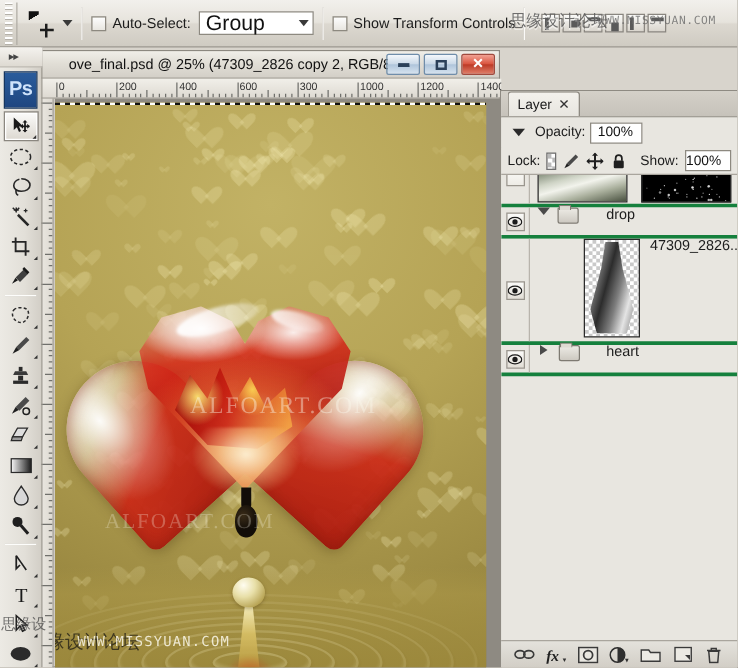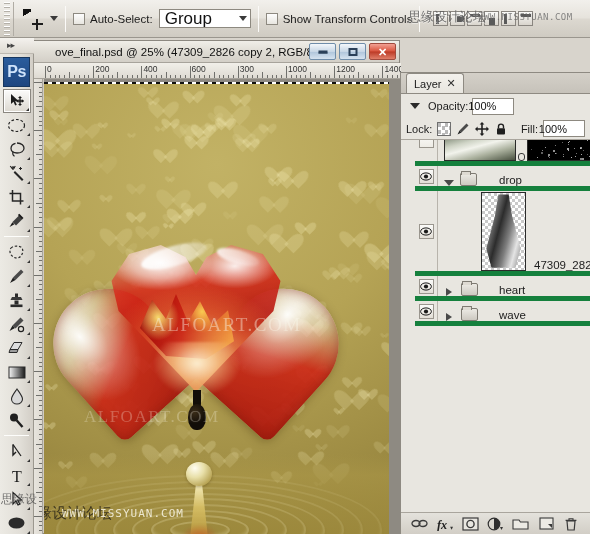--- a/index.html
+++ b/index.html
@@ -400,40 +400,39 @@
     width: 0; height: 0; margin: 0 4px;
     border-left: 5px solid transparent; border-right: 5px solid transparent;
     border-top: 6px solid #2a2a2a;
   }
   .lp-lbl { font-size: 11px; color: #1c1c1c; }
   .num-field {
     width: 42px; height: 17px;
     border: 1px solid #8d8980; background: #fff;
     font-size: 11px; color: #111;
     display: flex; align-items: center; justify-content: flex-end;
-    padding-right: 17px;
+    padding-right: 7px;
   }
   #lp-lock {
     height: 22px; display: flex; align-items: center;
     padding: 0 5px; gap: 5px;
     background: #e8e6e0;
     border-bottom: 1px solid #a9a59d;
   }
   .lockicon { width: 14px; height: 14px; position: relative; }
   .lk-trans {
     background: repeating-conic-gradient(#fff 0 25%, #b9b9b9 0 50%) 0 0/7px 7px;
     border: 1px solid #6f6f6f;
   }
   #lp-rows { flex: 1; overflow: hidden; position: relative; background: #e8e6e0; }
   .lrow {
-    display: flex; align-items: flex-end;
-    border-bottom: 5px solid #15803d;
+    display: flex; align-items: flex-start;
+    border-bottom: 3px solid #15803d;
     background: #e8e6e0;
     position: relative;
-    margin-left: 14px;
   }
   .lrow.selected { background: #3d96f0; }
   .lrow.selected .lname { color: #fff; }
   .eye-cell {
     width: 23px; flex: none;
     align-self: stretch;
     border-right: 1px solid #b8b4ac;
     display: flex; align-items: center; justify-content: center;
     background: transparent;
   }
@@ -1123,21 +1122,21 @@
             <path d="M7 0 l2.4 2.6 h-4.8z M7 14 l2.4-2.6 h-4.8z M14 7 l-2.6 2.4 v-4.8z M0 7 l2.6 2.4 v-4.8z" fill="#1f1f1f"></path>
           </svg>
       </span>
       <span class="lockicon">
         <svg width="14" height="14" viewBox="0 0 14 14">
             <path d="M4.5 6.5 V4.6 a2.5 2.5 0 0 1 5 0 V6.5" fill="none" stroke="#1f1f1f" stroke-width="1.4"></path>
             <rect x="3" y="6.3" width="8" height="6.2" rx="1" fill="#1f1f1f"></rect>
           </svg>
       </span>
       <span style="flex:1"></span>
-      <span class="lp-lbl">Fill:</span>
+      <span class="lp-lbl">Show:</span>
       <span class="num-field">100%</span>
     </div>
 
     <div id="lp-rows">
 
       <div class="lrow" style="height:46px;margin-top:-20px;">
         <span class="eye-cell">
           <span class="eye-empty"></span>
         </span>
         <span class="thumb art-water" style="width:72px;height:42px;margin-left:6px;"></span>
@@ -1228,35 +1227,20 @@
               </svg>
           </span>
         </span>
         <span class="twisty" style="margin-left:4px">
             <span class="tri-r"></span>
           </span>
         <span class="folder-ico" style="margin-left:5px"></span>
         <span class="lname" style="margin-left:17px">heart</span>
       </div>
 
-      <div class="lrow" style="height:25px;">
-        <span class="eye-cell">
-          <span class="eye-box">
-            <svg width="12" height="9" viewBox="0 0 12 9">
-                <ellipse cx="6" cy="4.5" rx="5.4" ry="3.6" fill="none" stroke="#1a1a1a" stroke-width="1"></ellipse>
-                <circle cx="6" cy="4.5" r="2.1" fill="#1a1a1a"></circle>
-              </svg>
-          </span>
-        </span>
-        <span class="twisty" style="margin-left:4px">
-            <span class="tri-r"></span>
-          </span>
-        <span class="folder-ico" style="margin-left:5px"></span>
-        <span class="lname" style="margin-left:17px">wave</span>
-      </div>
     </div>
 
     <div id="lp-buttons">
       <span class="lpb">
         <svg width="17" height="11" viewBox="0 0 17 11">
             <ellipse cx="5" cy="5.5" rx="4" ry="3" fill="none" stroke="#3a3a3a" stroke-width="1.3"></ellipse>
             <ellipse cx="12" cy="5.5" rx="4" ry="3" fill="none" stroke="#3a3a3a" stroke-width="1.3"></ellipse>
           </svg>
       </span>
       <span class="lpb">

